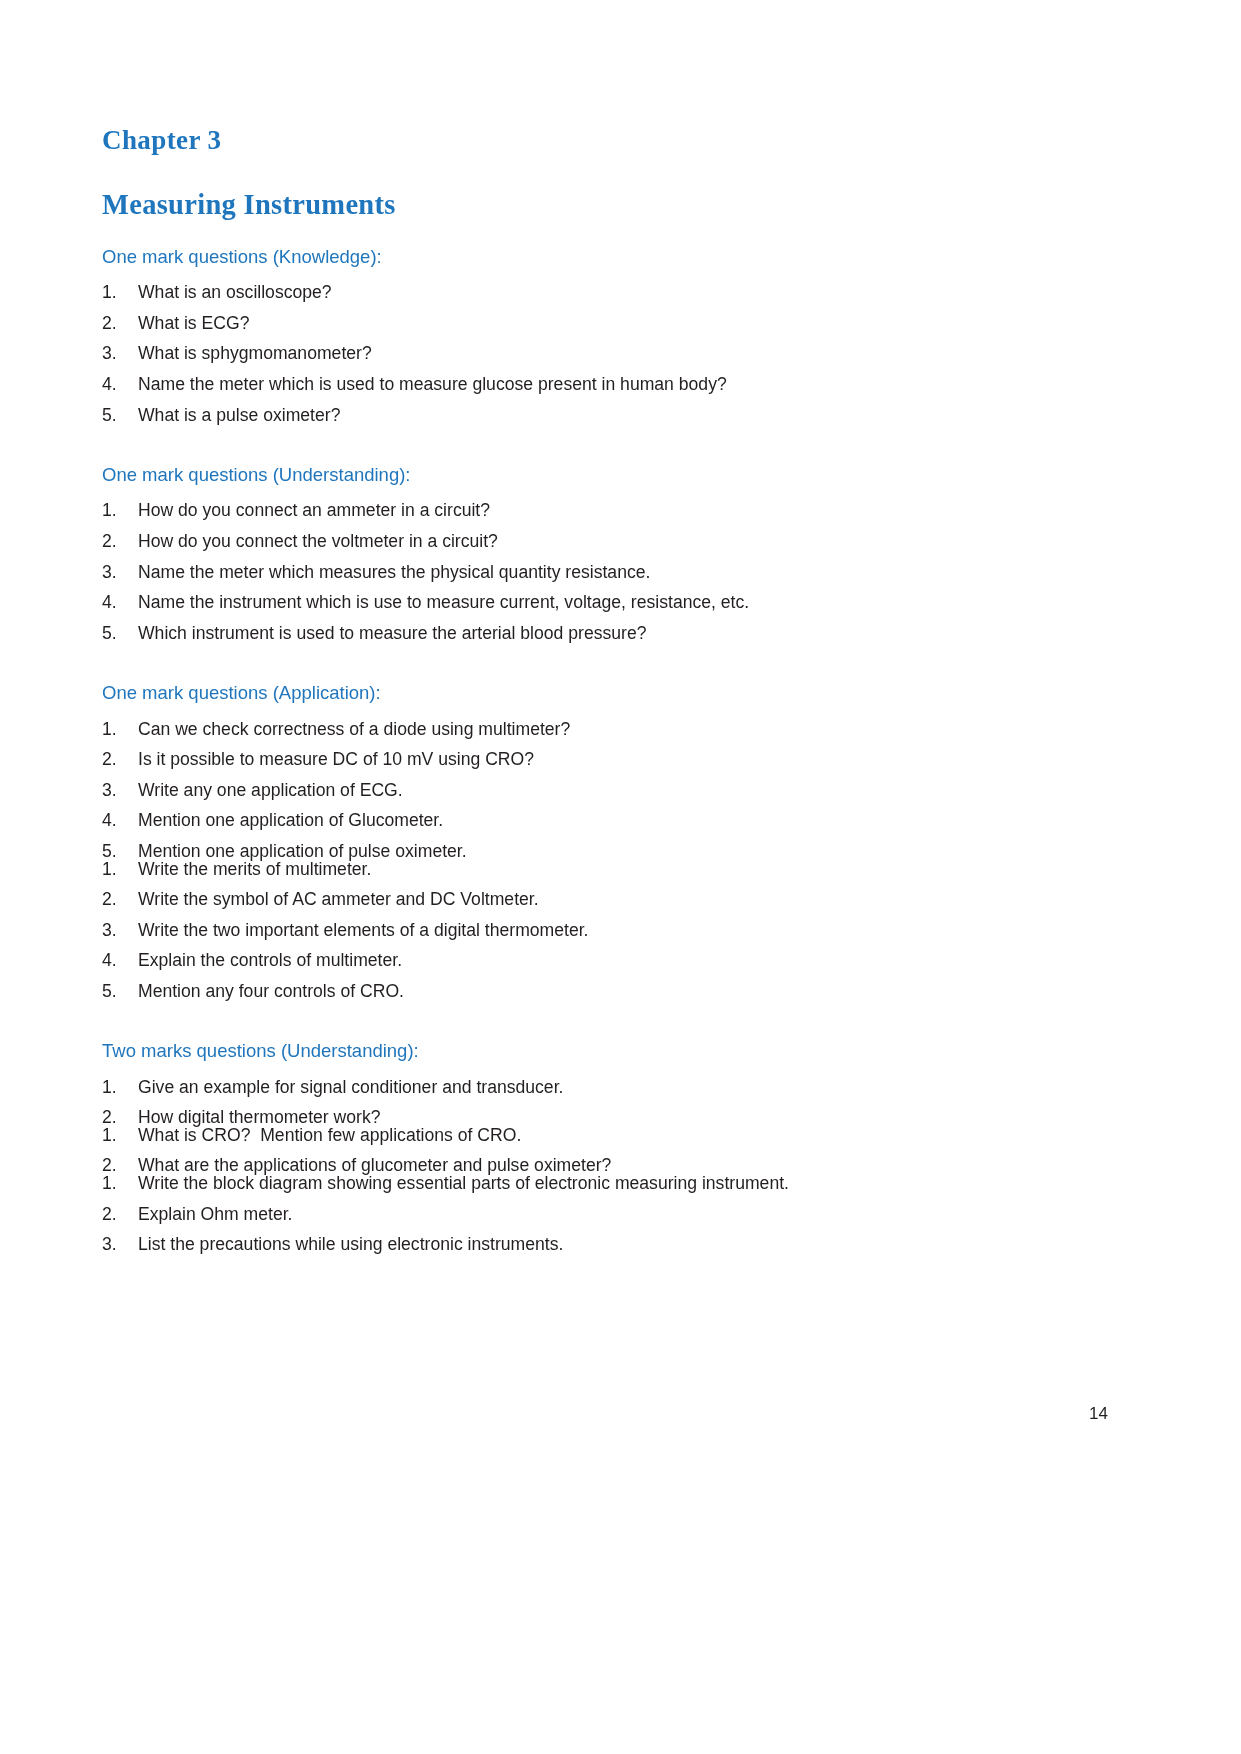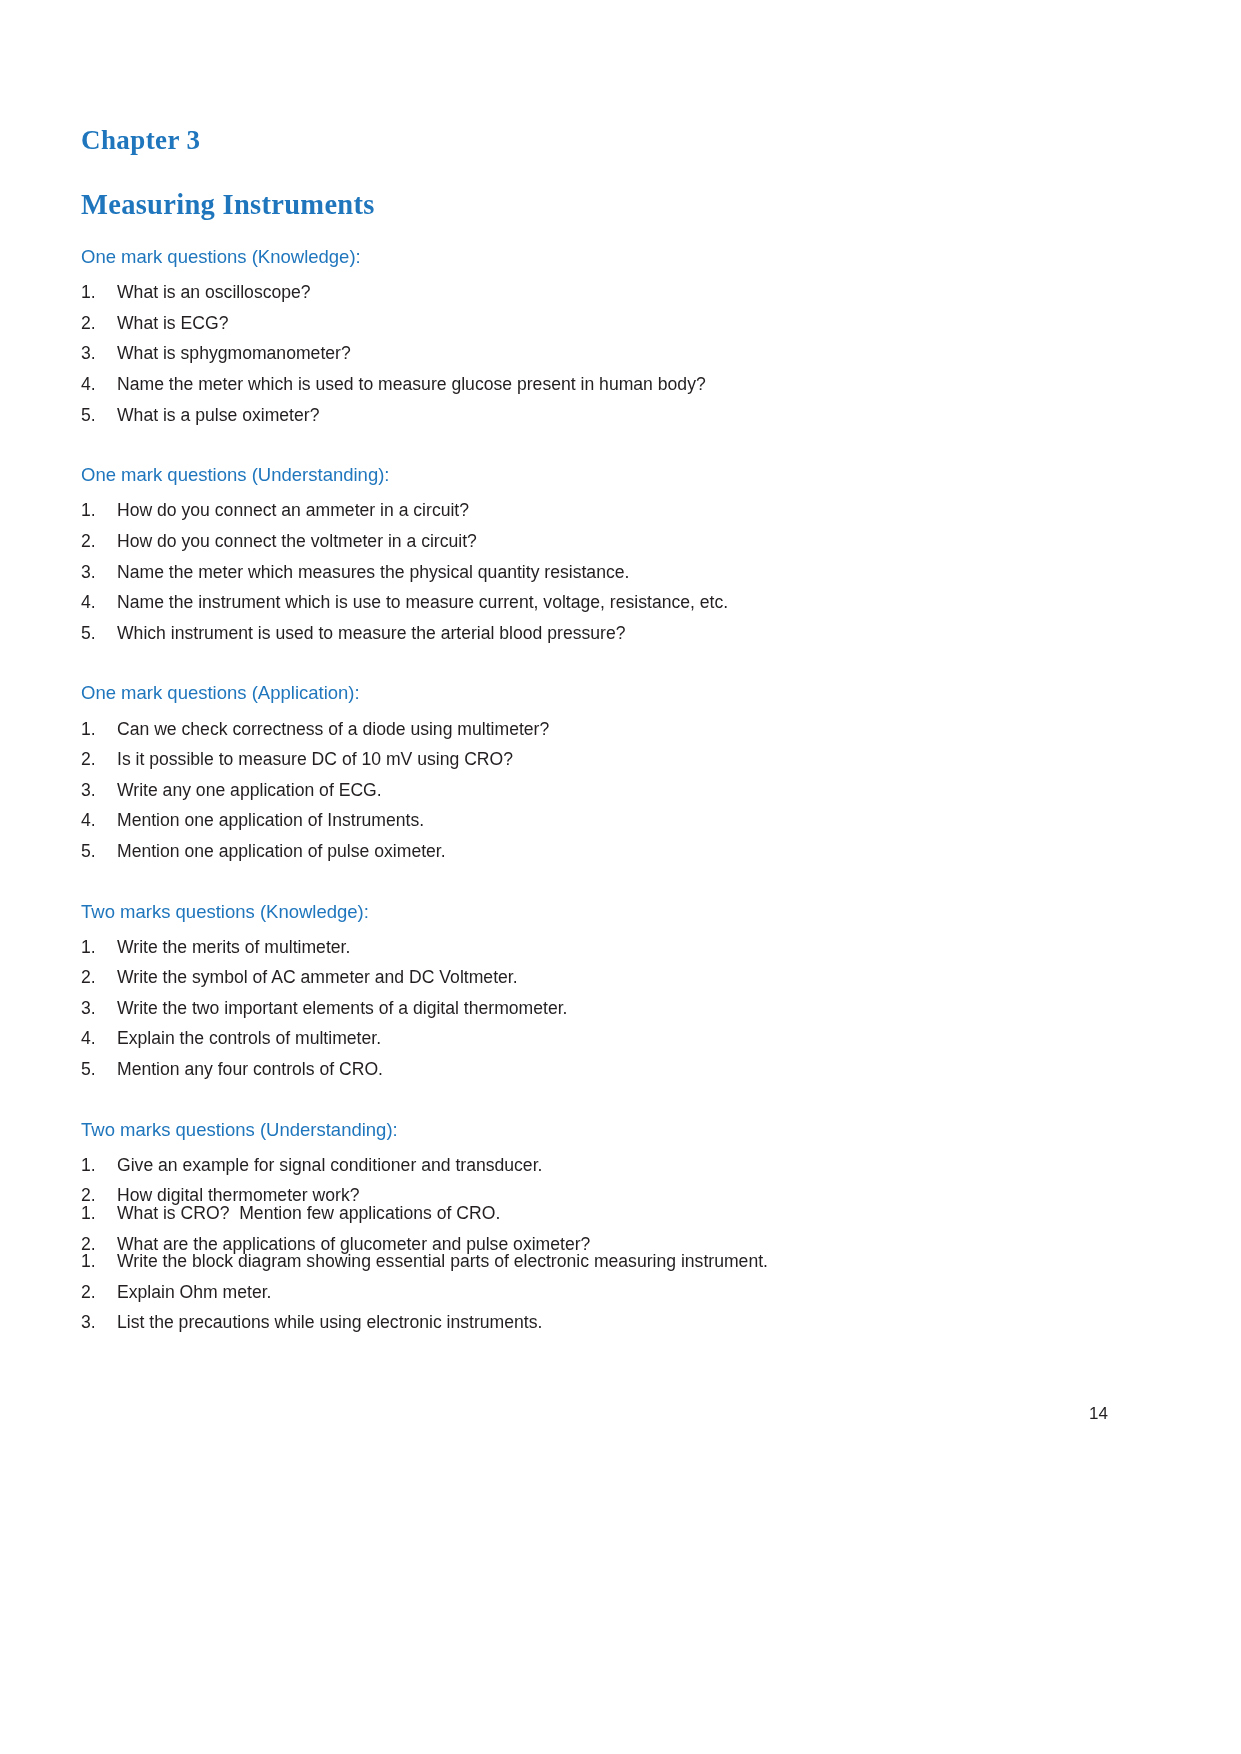--- a/index.html
+++ b/index.html
@@ -6,21 +6,21 @@
     margin: 0;
     padding: 0;
     background: #ffffff;
   }
   .page {
     position: relative;
     width: 1241px;
     height: 1754px;
     background: #ffffff;
     box-sizing: border-box;
-    padding: 126px 120px 40px 81px;
+    padding: 126px 120px 40px 102px;
     font-family: "Liberation Sans", sans-serif;
     overflow: hidden;
   }
   .chapter-title {
     font-family: "Liberation Serif", serif;
     font-weight: bold;
     font-size: 27px;
     color: #1f76bd;
     letter-spacing: 0.4px;
     margin: 0 0 33px 0;
@@ -154,30 +154,29 @@
           <li>
             <span class="q-num">2.</span>
             <span class="q-text">Is it possible to measure DC of 10 mV using CRO?</span>
           </li>
           <li>
             <span class="q-num">3.</span>
             <span class="q-text">Write any one application of ECG.</span>
           </li>
           <li>
             <span class="q-num">4.</span>
-            <span class="q-text">Mention one application of Instruments.</span>
+            <span class="q-text">Mention one application of Glucometer.</span>
           </li>
           <li>
             <span class="q-num">5.</span>
             <span class="q-text">Mention one application of pulse oximeter.</span>
           </li>
         </ol>
       </div>
       <div class="section">
-        <div class="section-heading">Two marks questions (Knowledge):</div>
         <ol class="q-list">
           <li>
             <span class="q-num">1.</span>
             <span class="q-text">Write the merits of multimeter.</span>
           </li>
           <li>
             <span class="q-num">2.</span>
             <span class="q-text">Write the symbol of AC ammeter and DC Voltmeter.</span>
           </li>
           <li>

